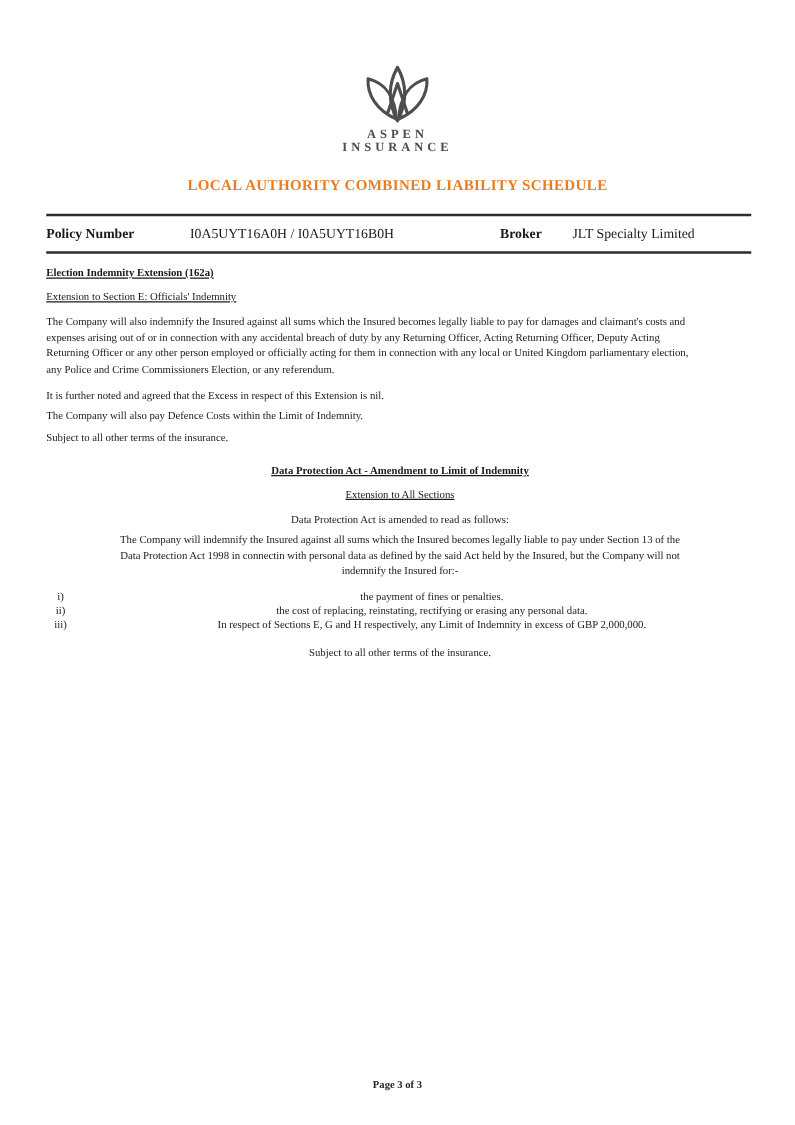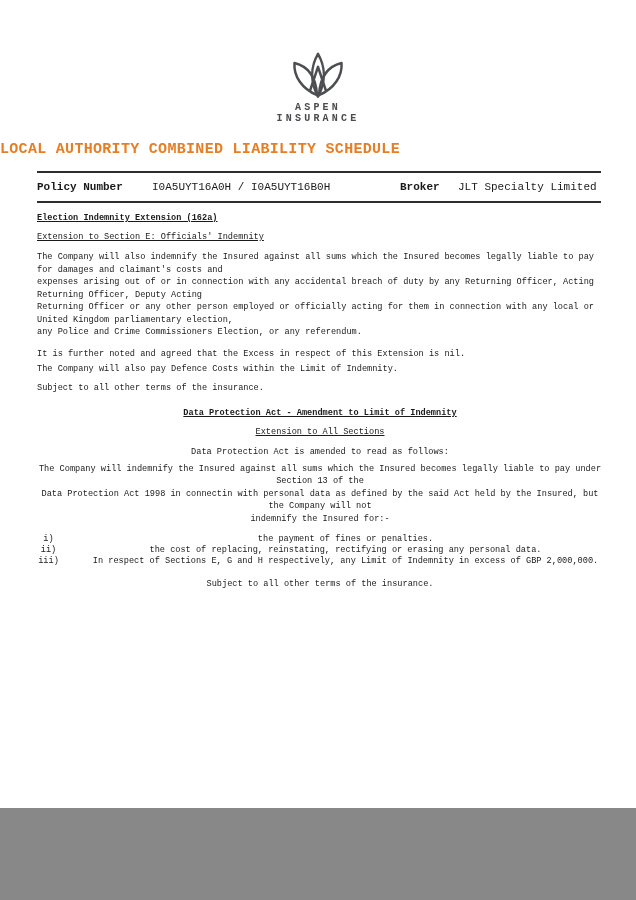--- a/index.html
+++ b/index.html
@@ -1,36 +1,37 @@
 <!DOCTYPE html>
 <html><head>
 <meta charset="utf-8">
 <style>
   * { margin: 0; padding: 0; box-sizing: border-box; }
   html, body { background: #888; }
   .page {
     position: relative;
     width: 636px;
-    height: 808px;
+    height: 900px;
     margin: 0 auto;
     background: #ffffff;
-    font-family: Liberation Mono, monospace;
+    font-family: Liberation Serif, serif;
     color: #1a1a1a;
     overflow: hidden;
   }
 
   
   .brand { position: absolute; top: 52px; left: 0; right: 0; text-align: center; }
   .brand svg { display: block; margin: 0 auto 2px auto; }
   .brand-line { display: block; color: #4a4b4e; font-weight: 600; font-size: 10px; letter-spacing: 3.2px; line-height: 11px; }
 
   
   .doc-title {
     position: absolute; top: 141px; left: 0; right: 0;
-    font-size: 15px; font-weight: bold; letter-spacing: 0.3px;
+    text-align: center;
+    font-size: 12px; font-weight: bold; letter-spacing: 0.3px;
     color: #E87E23;
   }
 
   
   .policy-band { position: absolute; top: 171px; left: 37px; width: 564px; }
   .rule { border-top: 2px solid #2d2d2d; height: 0; }
   .policy-row { position: relative; height: 28px; }
   .policy-row .cell { position: absolute; top: 9px; font-size: 11px; line-height: 11px; white-space: nowrap; }
   .lbl { font-weight: bold; }
   .c1 { left: 0; }

